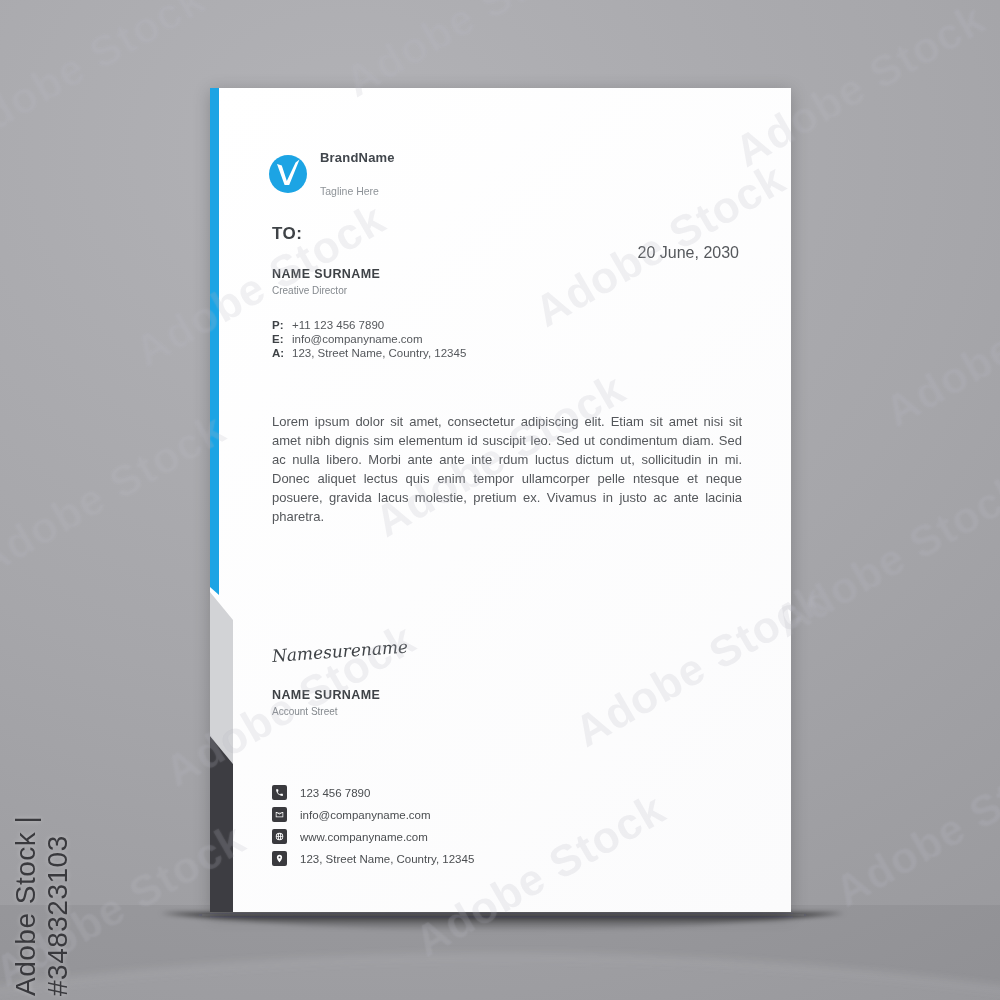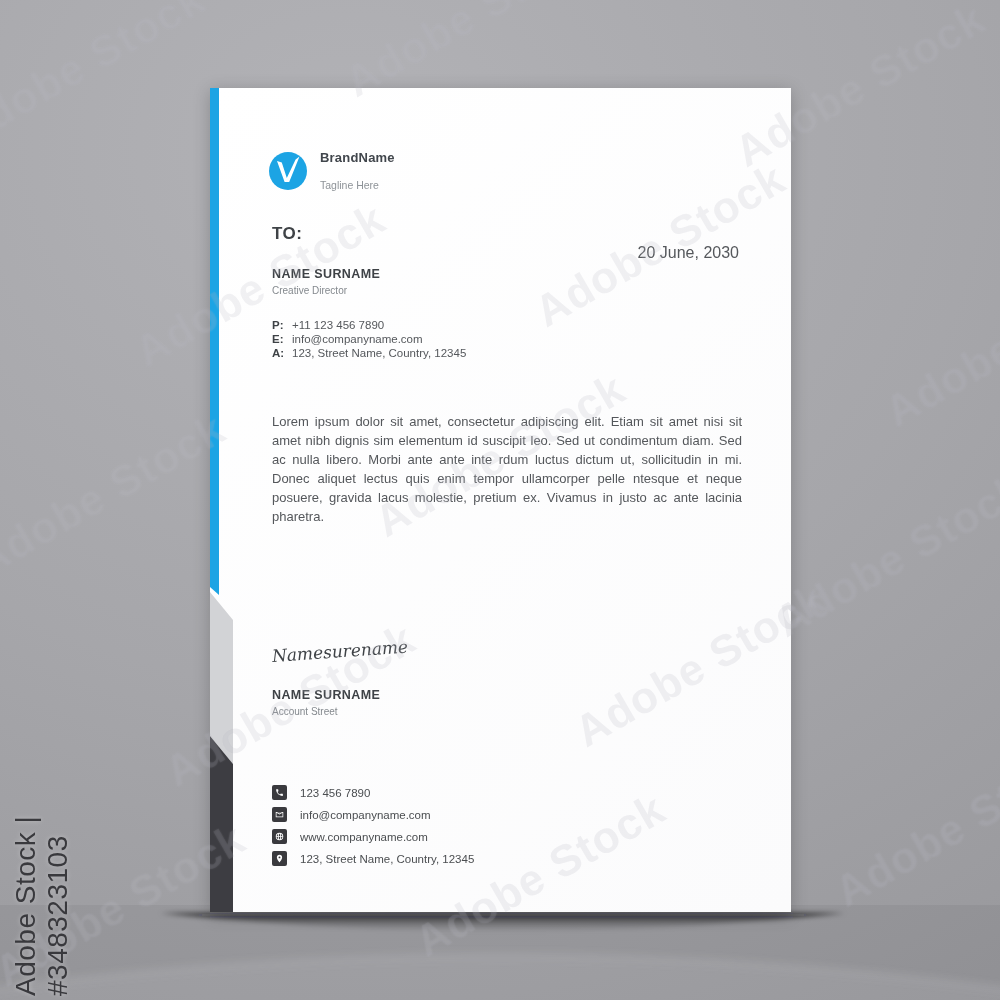--- a/index.html
+++ b/index.html
@@ -50,21 +50,21 @@
 
   
   .floor{position:absolute; left:0; top:905px; z-index:1;}
 
   
   .content{position:absolute; inset:0; z-index:4;}
   .abs{position:absolute;}
 
   .logo-row{left:58px; top:62px; display:flex; align-items:center; gap:12px;}
   .logo-text .brand{font-size:13px; font-weight:700; color:#41464c; letter-spacing:0.2px;}
-  .logo-text .tagline{font-size:10.5px; color:#8e9398; margin-top:14px;}
+  .logo-text .tagline{font-size:10.5px; color:#8e9398; margin-top:20px;}
 
   .to-label{left:62px; top:136px; font-size:17px; font-weight:700; color:#3e4246; letter-spacing:0.5px;}
   .date{right:52px; top:156px; font-size:16px; color:#55585c;}
   .rcpt-name{left:62px; top:179px; font-size:12.5px; font-weight:700; color:#3e4246; letter-spacing:0.4px;}
   .rcpt-title{left:62px; top:197px; font-size:10px; color:#84898e;}
 
   .contact-block{left:62px; top:230px; font-size:11.5px; line-height:14px; color:#54575b;}
   .contact-row{display:flex; gap:7px;}
   .contact-row .lbl{font-weight:700; color:#3e4246; min-width:13px;}
 

